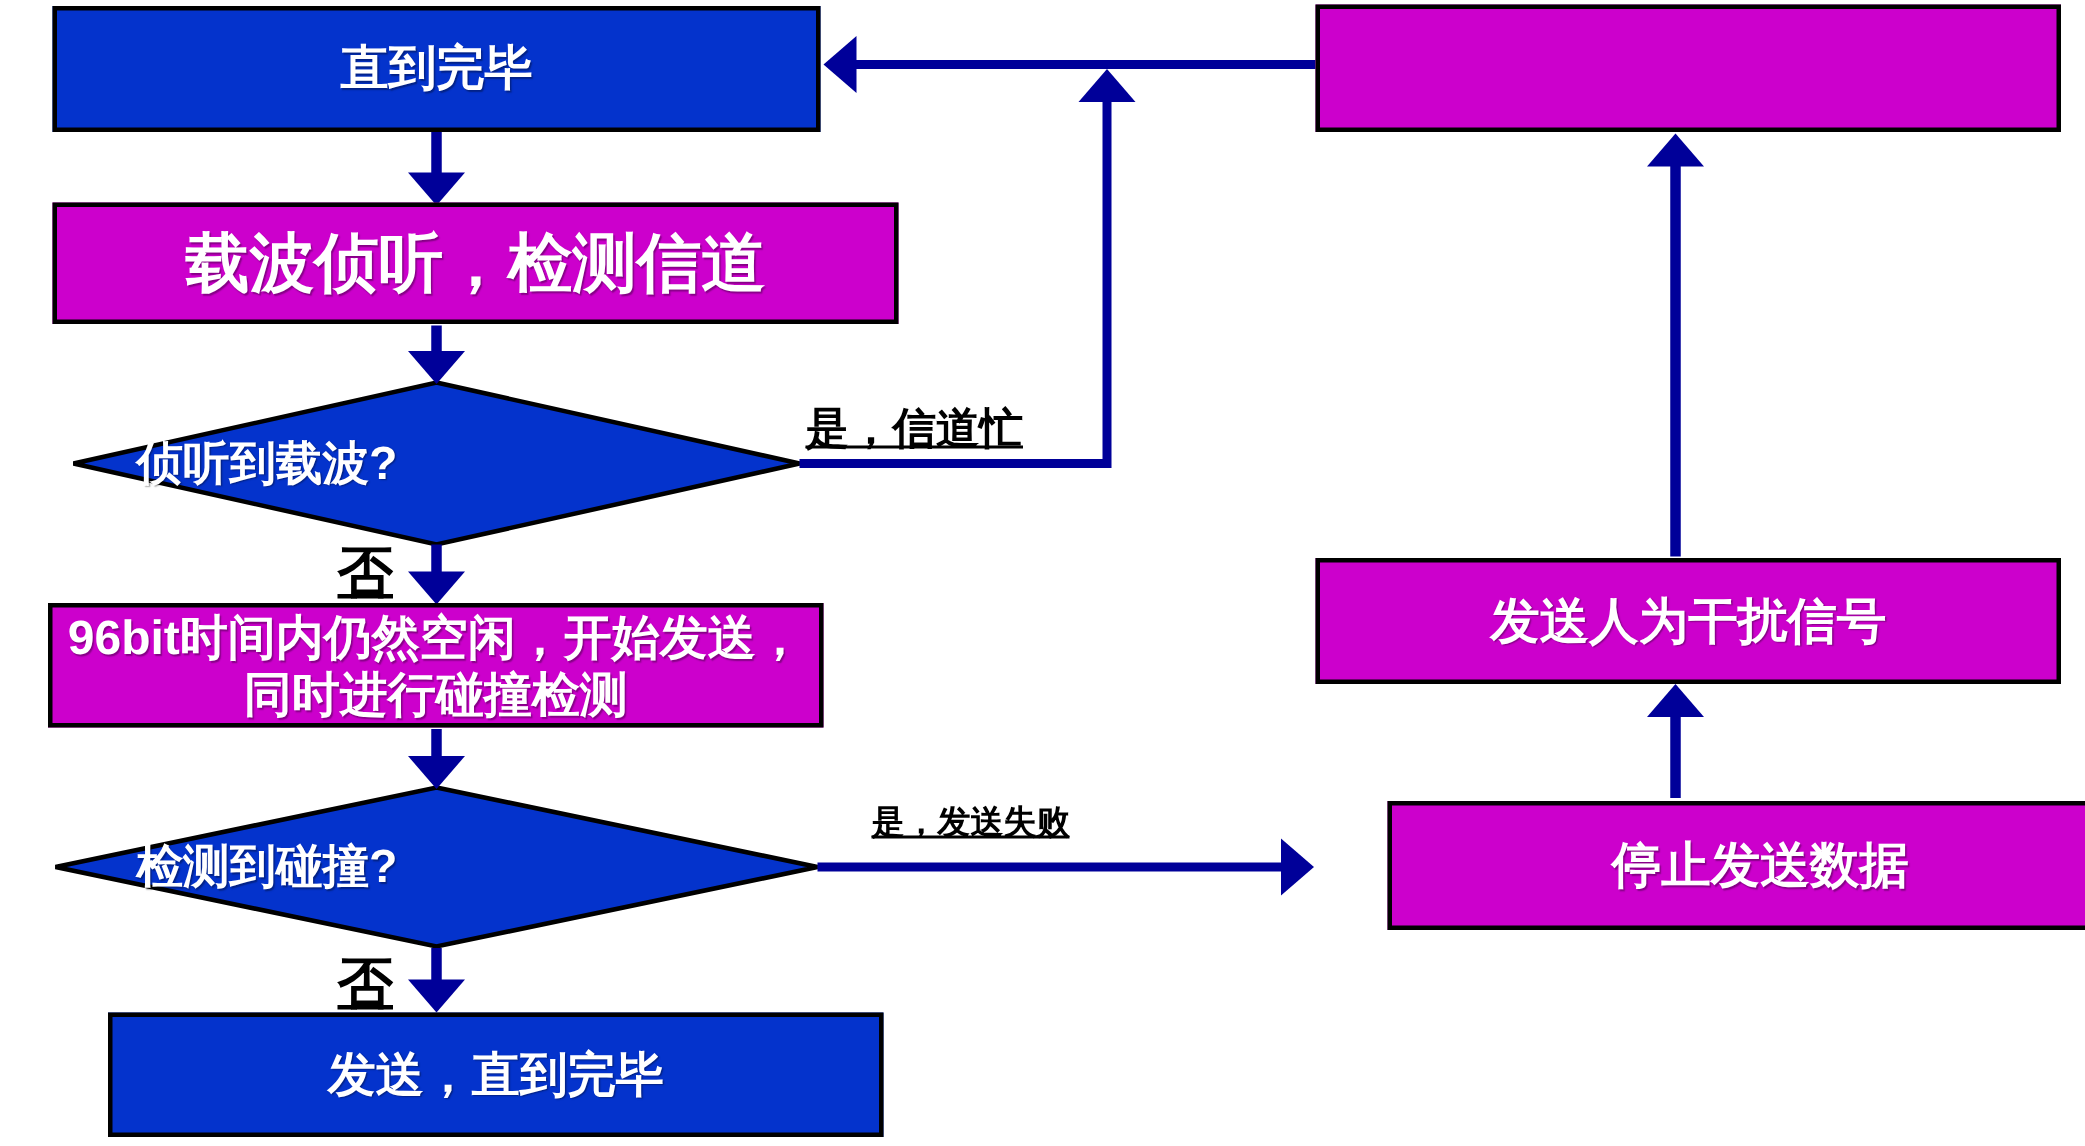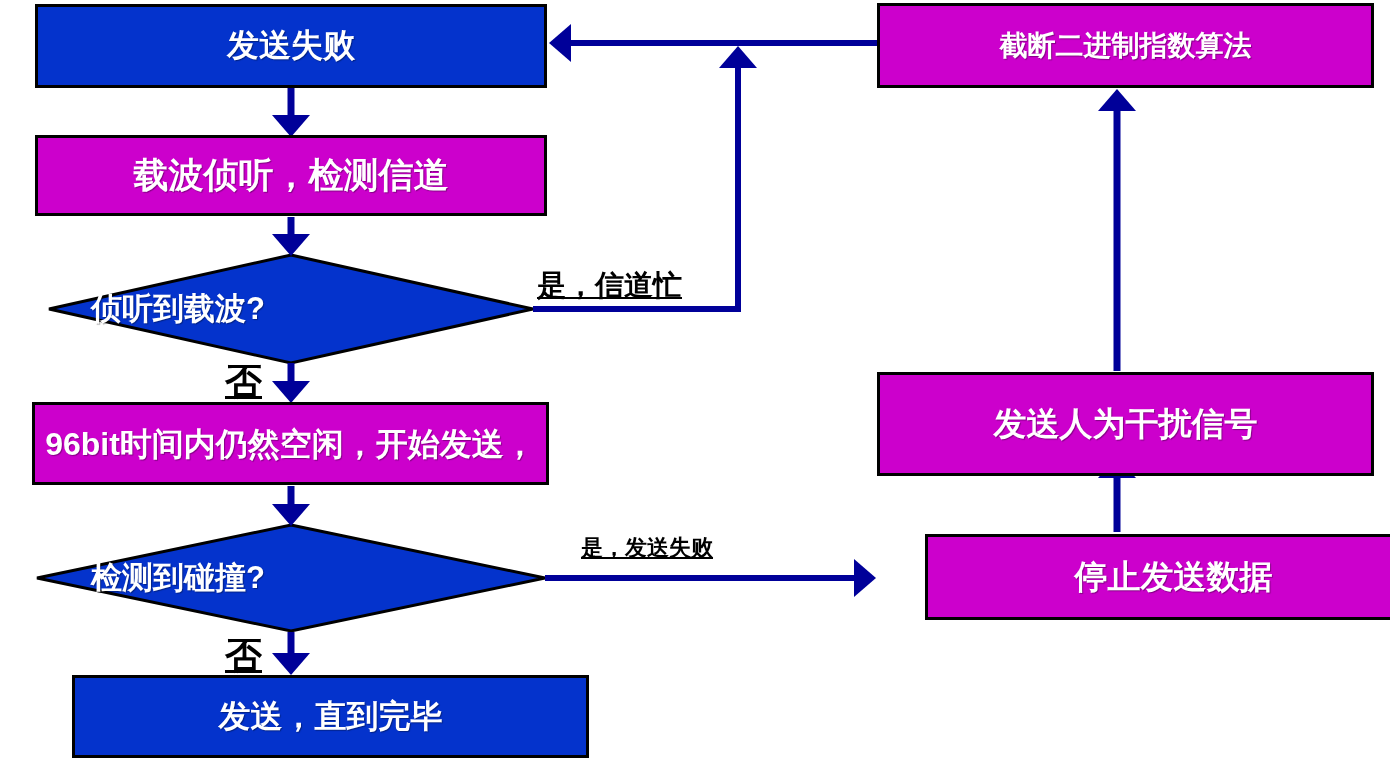--- a/index.html
+++ b/index.html
@@ -84,48 +84,48 @@
     <polygon points="854,559 854,597 876,578" fill="#000099"></polygon>
 
     <line x1="1117" y1="532" x2="1117" y2="475" stroke="#000099" stroke-width="7"></line>
     <polygon points="1098,478 1136,478 1117,456" fill="#000099"></polygon>
 
     <line x1="1117" y1="371" x2="1117" y2="108" stroke="#000099" stroke-width="7"></line>
     <polygon points="1098,111 1136,111 1117,89" fill="#000099"></polygon>
   </svg>
 
   <div class="node blue" style="left:35px; top:4px; width:512px; height:84px; font-size:32px;">
-    <span>发送失败</span>
+    <span>直到完毕</span>
   </div>
 
-  <div class="node magenta" style="left:35px; top:135px; width:512px; height:81px; font-size:35px;">
+  <div class="node magenta" style="left:35px; top:135px; width:564px; height:81px; font-size:43px;">
     <span>载波侦听，检测信道</span>
   </div>
 
   <div class="diamond-text" style="left:91px; top:287px; width:400px; height:44px; font-size:31px;">
     <span>侦听到载波?</span>
   </div>
 
   <div class="node magenta" style="left:32px; top:402px; width:517px; height:83px; font-size:32px; line-height:38px;">
     <span>96bit时间内仍然空闲，开始发送，</span>
+    <span>同时进行碰撞检测</span>
   </div>
 
   <div class="diamond-text" style="left:91px; top:556px; width:400px; height:44px; font-size:31px;">
     <span>检测到碰撞?</span>
   </div>
 
   <div class="node blue" style="left:32px; top:675px; width:517px; height:83px; font-size:32px;margin-left:40px;">
     <span>发送，直到完毕</span>
   </div>
 
   <div class="node magenta" style="left:877px; top:3px; width:497px; height:85px; font-size:28px; line-height:36px;">
-    <span>截断二进制指数算法</span>
   </div>
 
-  <div class="node magenta" style="left:877px; top:372px; width:497px; height:104px; font-size:33px;">
+  <div class="node magenta" style="left:877px; top:372px; width:497px; height:84px; font-size:33px;">
     <span>发送人为干扰信号</span>
   </div>
 
   <div class="node magenta" style="left:877px; top:534px; width:497px; height:86px; font-size:33px;margin-left:48px;">
     <span>停止发送数据</span>
   </div>
 
   <div class="edge-label" style="left:537px; top:266px; font-size:29px;"><span>是，信道忙</span></div>
 
   <div class="edge-label" style="left:225px; top:357px; font-size:37px;"><span>否</span></div>

